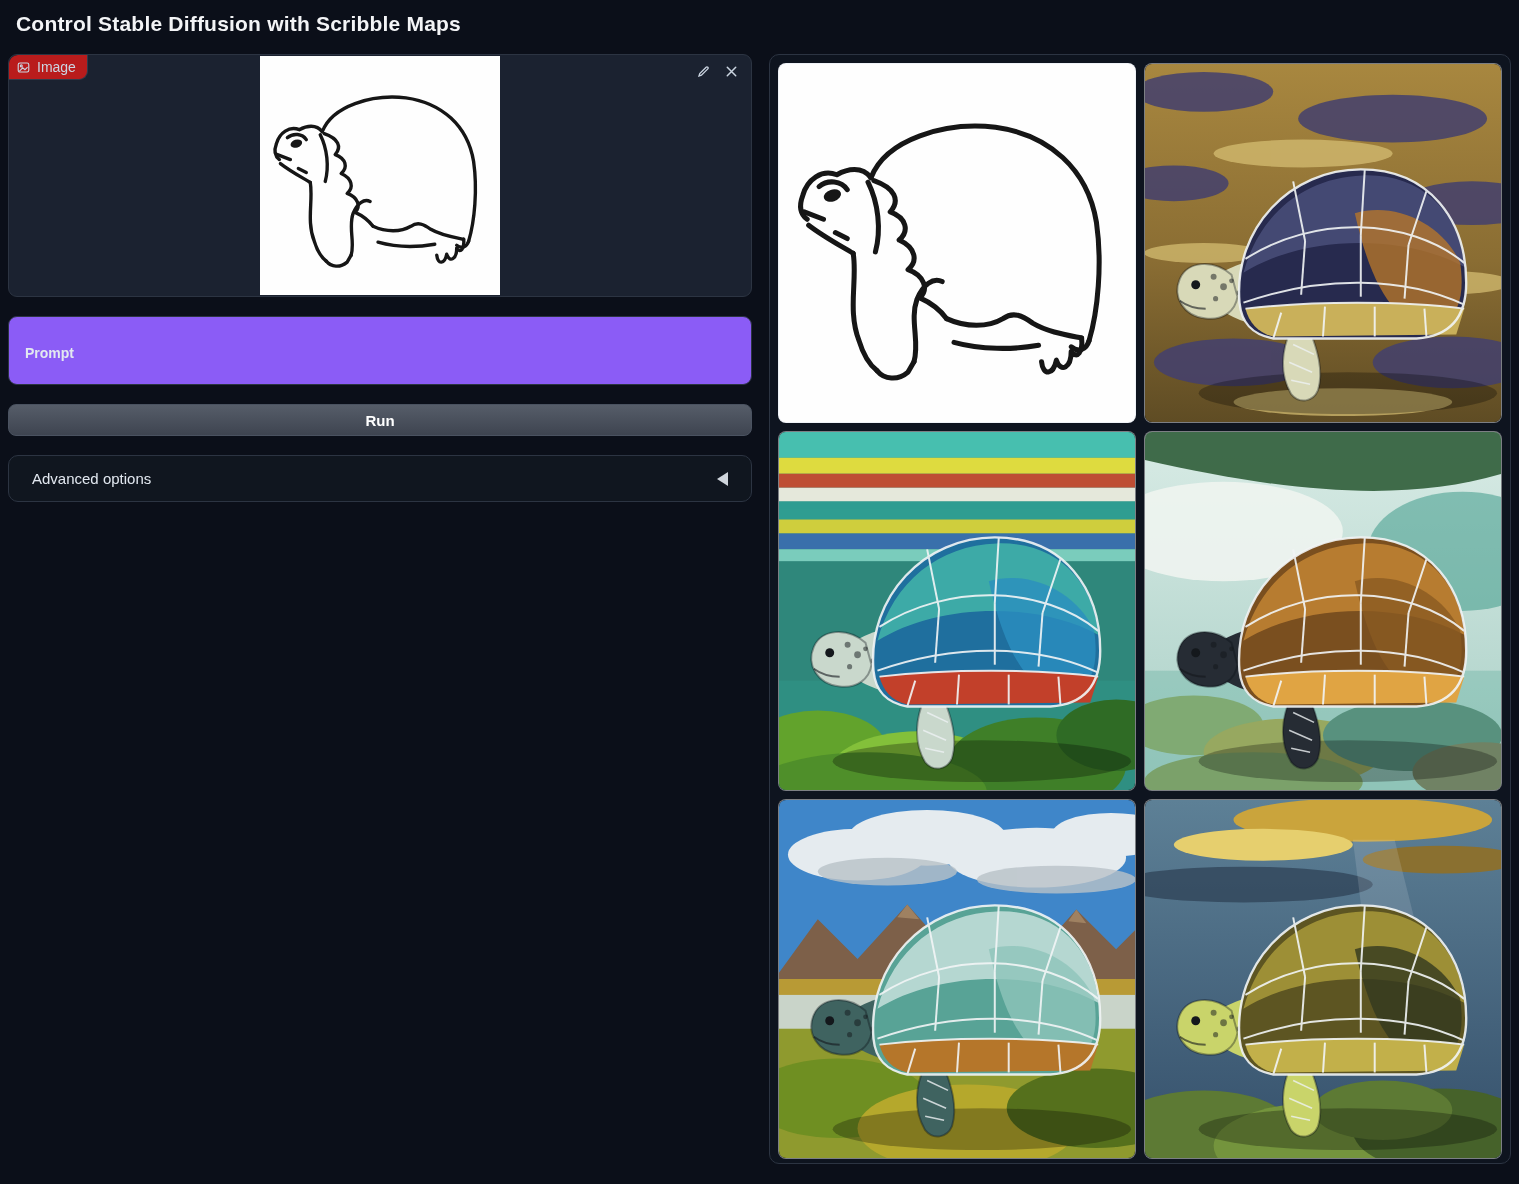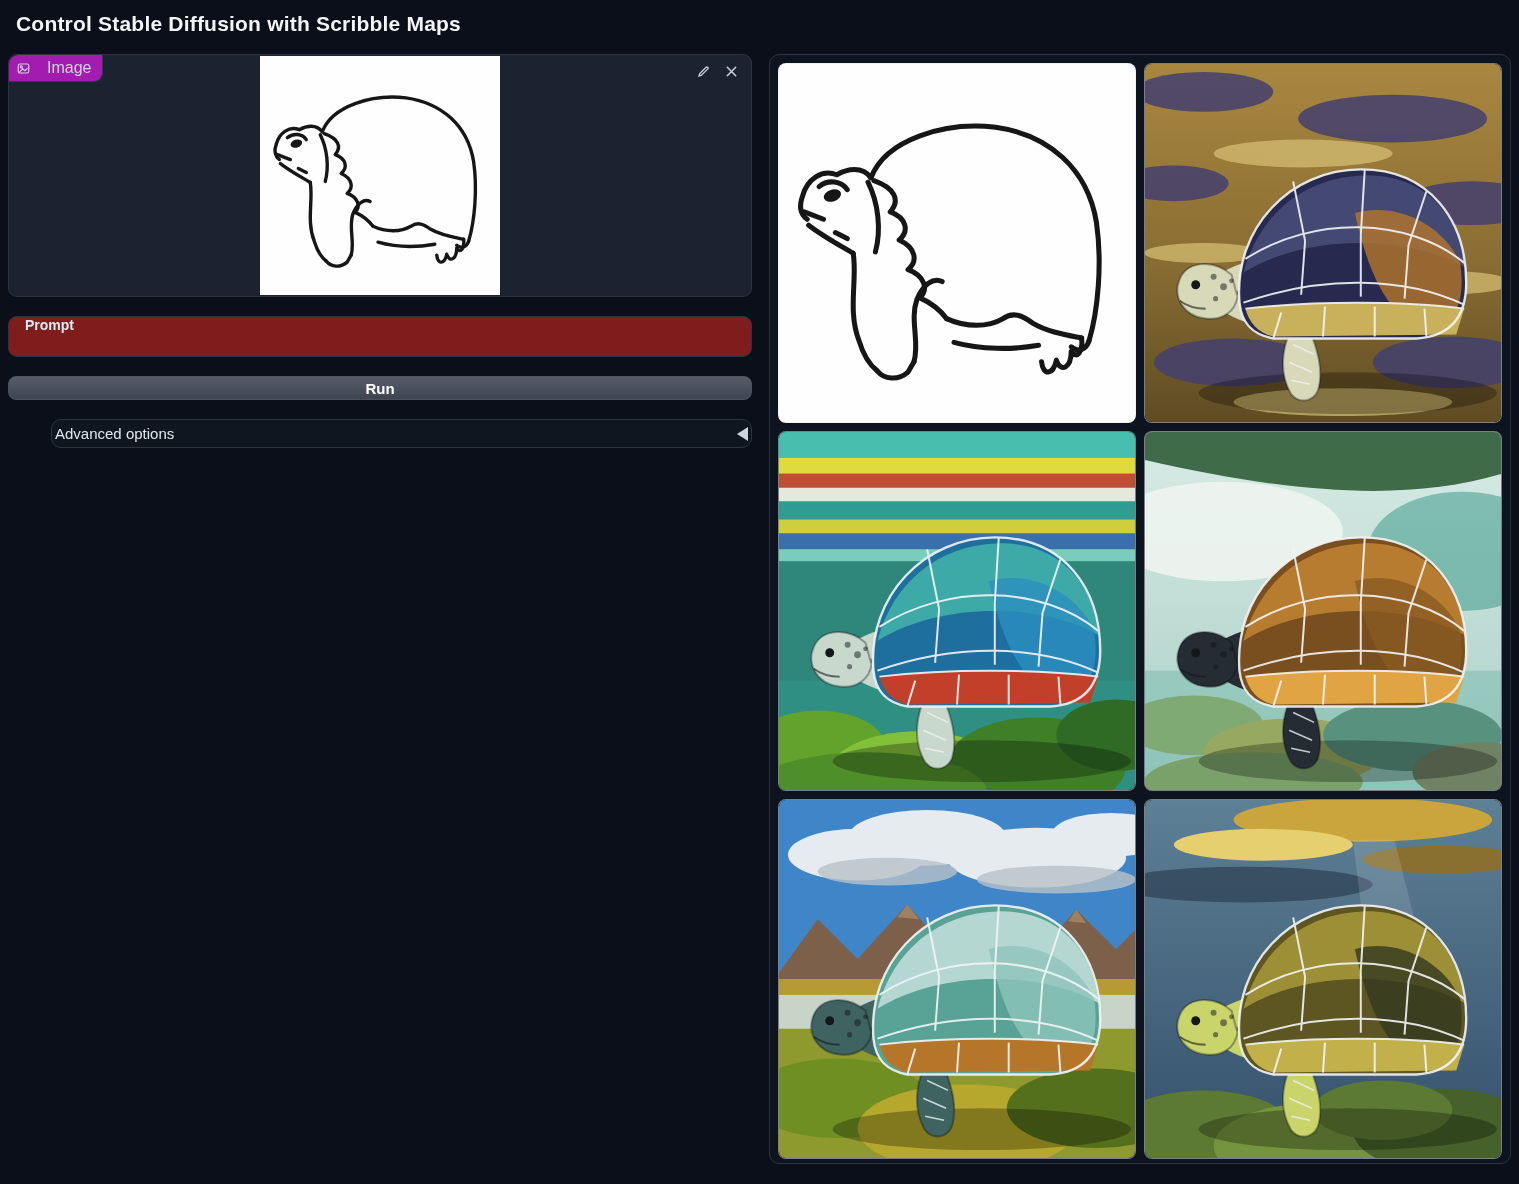--- a/index.html
+++ b/index.html
@@ -14,63 +14,63 @@
   .left-col{flex:0 0 744px;width:744px;}
 
   
   .image-panel{
     position:relative;height:241px;background:#1b2230;
     border:1px solid #2c3442;border-radius:9px;
     display:flex;justify-content:center;align-items:center;overflow:hidden;
   }
   .component-label{
     position:absolute;top:0;left:0;z-index:3;
-    display:flex;align-items:center;gap:17px;
+    display:flex;align-items:center;gap:7px;
     padding:4px 11px 4px 8px;
-    background:#a21caf;border:1px solid #313b4b;border-top:none;border-left:none;
+    background:#b91c1c;border:1px solid #313b4b;border-top:none;border-left:none;
     border-bottom-right-radius:9px;border-top-left-radius:9px;
-    font-size:16px;color:#cbd5e1;
+    font-size:14px;color:#cbd5e1;
   }
   .component-label svg{display:block;}
   .icon-btns{position:absolute;top:7px;right:10px;z-index:3;display:flex;gap:9px;}
   .icon-btn{
     background:transparent;border:none;padding:2px;margin:0;cursor:pointer;
     color:#cbd5e1;line-height:0;border-radius:4px;
   }
   .scribble-preview{width:240px;height:239px;background:#fefefe;}
   .scribble-preview svg{display:block;width:100%;height:100%;}
 
   
   .prompt-panel{
-    margin-top:19px;background:#7f1d1d;border:1px solid #2c3442;border-radius:9px;
-    padding:0 14px 14px;box-sizing:border-box;
+    margin-top:19px;background:#8b5cf6;border:1px solid #2c3442;border-radius:9px;
+    padding:28px 14px 14px;box-sizing:border-box;
   }
   .prompt-label{display:block;font-size:14px;font-weight:600;color:#e2e8f0;margin:0 2px 9px;}
   .prompt-input{
     display:block;width:100%;box-sizing:border-box;
     background:#1e2836;border:1px solid #323e50;border-radius:8px;
     padding:10px 13px;font-size:14.5px;color:#f1f5f9;outline:none;
     font-family:"Liberation Sans","DejaVu Sans",sans-serif;
   }
 
   
   .run-btn{
-    margin-top:19px;width:100%;height:24px;box-sizing:border-box;
+    margin-top:19px;width:100%;height:32px;box-sizing:border-box;
     border:1px solid #4a5260;border-radius:8px;
     background:linear-gradient(180deg,#565d69 0%,#3e4450 100%);
     color:#ffffff;font-size:15px;font-weight:700;cursor:pointer;
     font-family:"Liberation Sans","DejaVu Sans",sans-serif;
   }
 
   
   .accordion{
-    margin-top:19px;height:29px;box-sizing:border-box;
+    margin-top:19px;height:47px;box-sizing:border-box;
     border:1px solid #2c3442;border-radius:10px;background:#10161f;
     display:flex;align-items:center;justify-content:space-between;
-    padding:0 3px;cursor:pointer;margin-left:43px;
+    padding:0 23px;cursor:pointer;
   }
   .accordion-label{font-size:15px;color:#e2e8f0;}
   .tri-left{
     width:0;height:0;border-top:7px solid transparent;border-bottom:7px solid transparent;
     border-right:11px solid #cfd5dc;
   }
 
   
   .gallery{
     flex:1;box-sizing:border-box;height:1110px;

